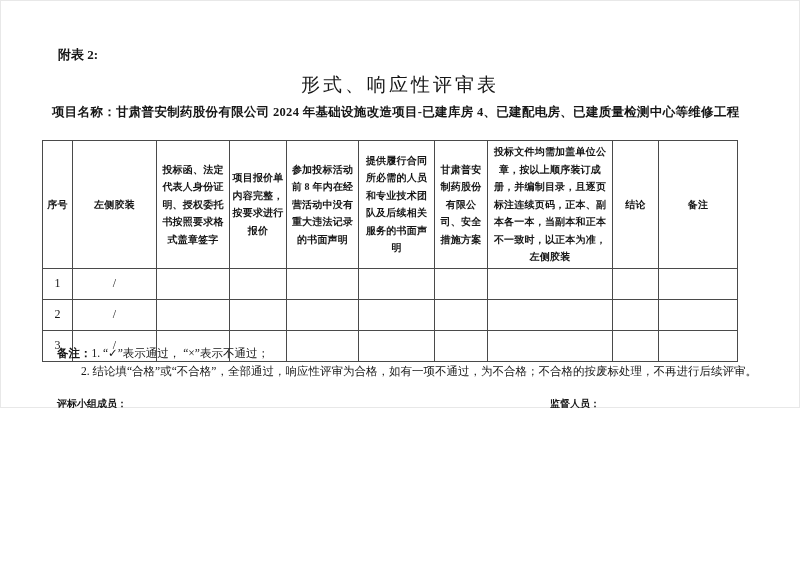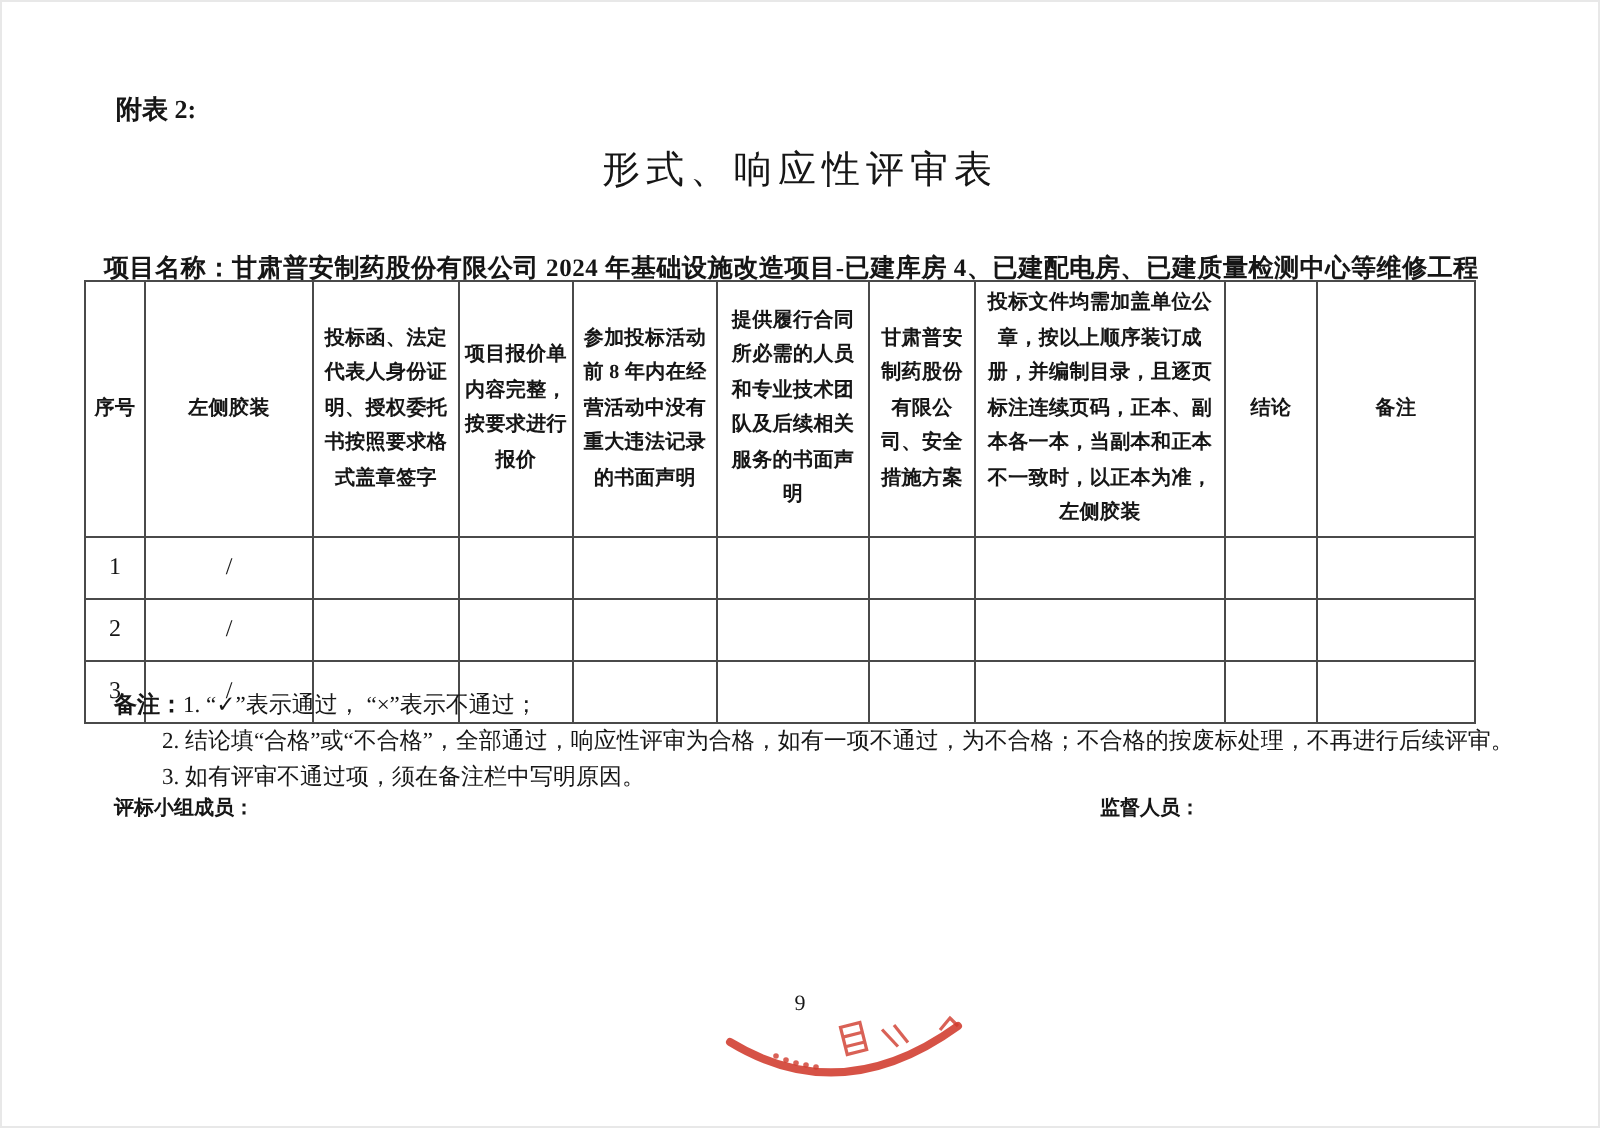--- a/index.html
+++ b/index.html
@@ -1,25 +1,25 @@
 <!DOCTYPE html>
 <html><head>
 <meta charset="utf-8">
 <style>
   html,body{margin:0;padding:0;background:#fff;}
   .page{
-    position:relative;width:800px;height:564px;background:#ffffff;overflow:hidden;
+    position:relative;width:800px;height:408px;background:#ffffff;overflow:hidden;
     font-family:"Liberation Serif","DejaVu Serif",serif;color:#161616;
     box-shadow:inset 0 0 0 1px #e8e8e8;
   }
   .attachment{position:absolute;left:58px;top:46px;font-size:13px;font-weight:bold;}
   .title{position:absolute;left:0;right:0;top:72px;margin:0;text-align:center;
          font-size:19px;font-weight:normal;letter-spacing:3px;}
   .project-line{position:absolute;left:52px;top:104px;width:740px;font-size:12.5px;
-                font-weight:bold;white-space:nowrap;letter-spacing:.3px;margin-top:22px;}
+                font-weight:bold;white-space:nowrap;letter-spacing:.3px;}
   .meta-line{position:absolute;left:52px;top:123px;width:740px;height:16px;
              font-size:12.5px;font-weight:bold;}
   .meta-date{position:absolute;left:506px;top:0;}
   .meta-value{margin-left:10px;font-weight:normal;}
   table.review{position:absolute;left:42px;top:140px;width:695px;border-collapse:collapse;
                table-layout:fixed;}
   table.review th,table.review td{border:1px solid #4a4a4a;overflow:hidden;}
   table.review th{font-size:10px;font-weight:bold;line-height:1.75;padding:2px 2px;
                   text-align:center;vertical-align:middle;letter-spacing:.2px;}
   table.review thead tr{height:102px;}
@@ -112,21 +112,20 @@
           <td></td>
         <td></td>
           <td></td>
       </tr>
     </tbody>
   </table>
 
   <div class="notes">
     <div><span class="lbl">备注：</span><span>1. “✓”表示通过， “×”表示不通过；</span></div>
     <div class="cont">2. 结论填“合格”或“不合格”，全部通过，响应性评审为合格，如有一项不通过，为不合格；不合格的按废标处理，不再进行后续评审。</div>
-    <div class="cont">3. 如有评审不通过项，须在备注栏中写明原因。</div>
   </div>
 
   <div class="footer-label team">评标小组成员：</div>
   <div class="footer-label supervisor">监督人员：</div>
 
   <div class="pagenum">9</div>
 
   <svg class="seal" viewBox="0 0 128 52" xmlns="http://www.w3.org/2000/svg">
     <path d="M7 15 Q 63 49 121 7" fill="none" stroke-width="4" stroke-linecap="round" opacity="0.88" stroke="#d03a2c"></path>
     <g opacity="0.8" fill="#d03a2c">

